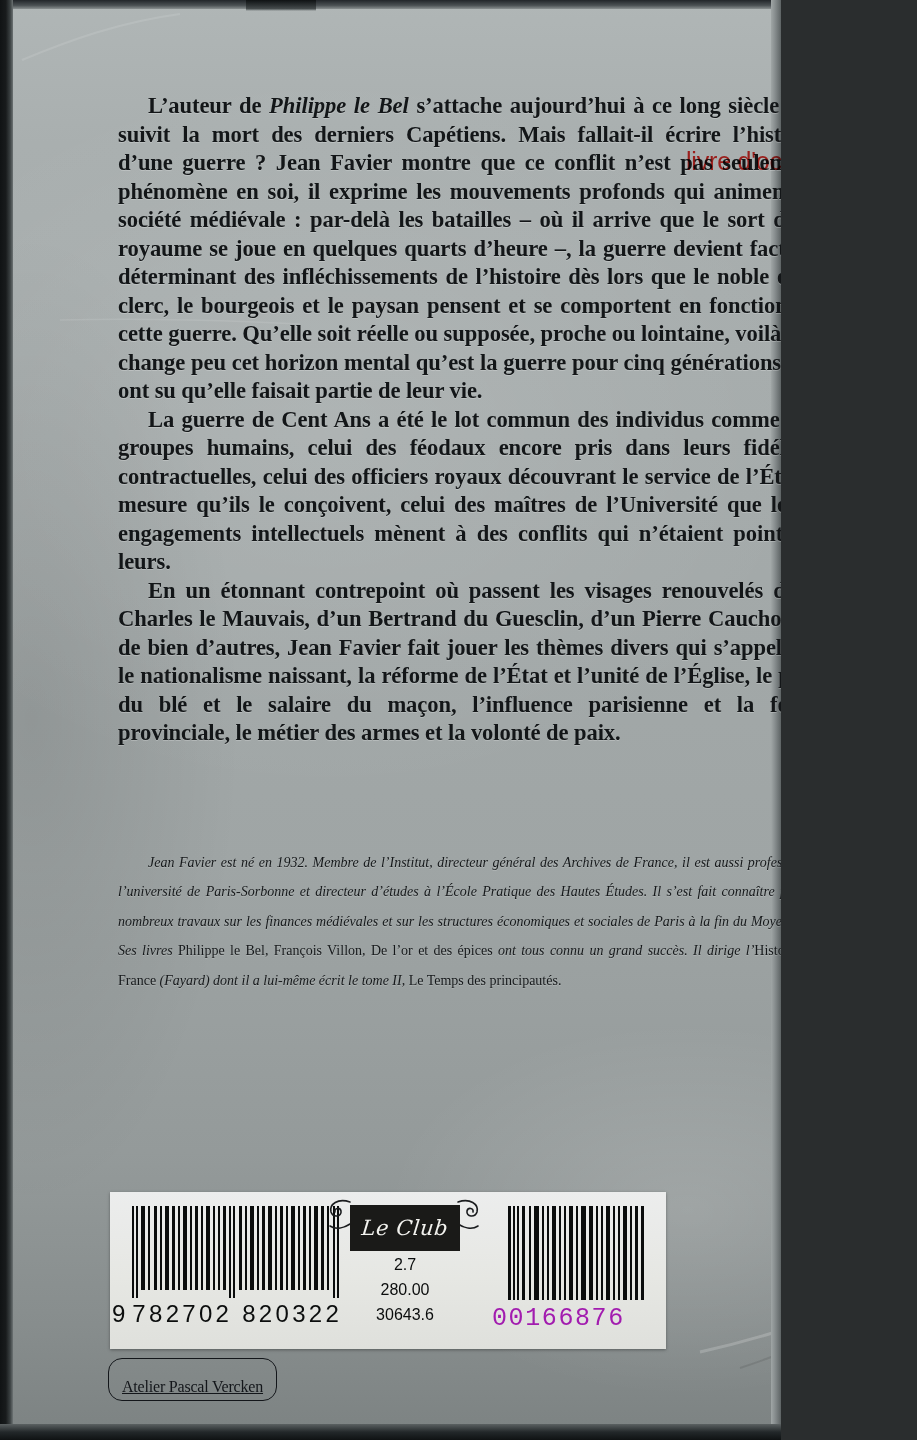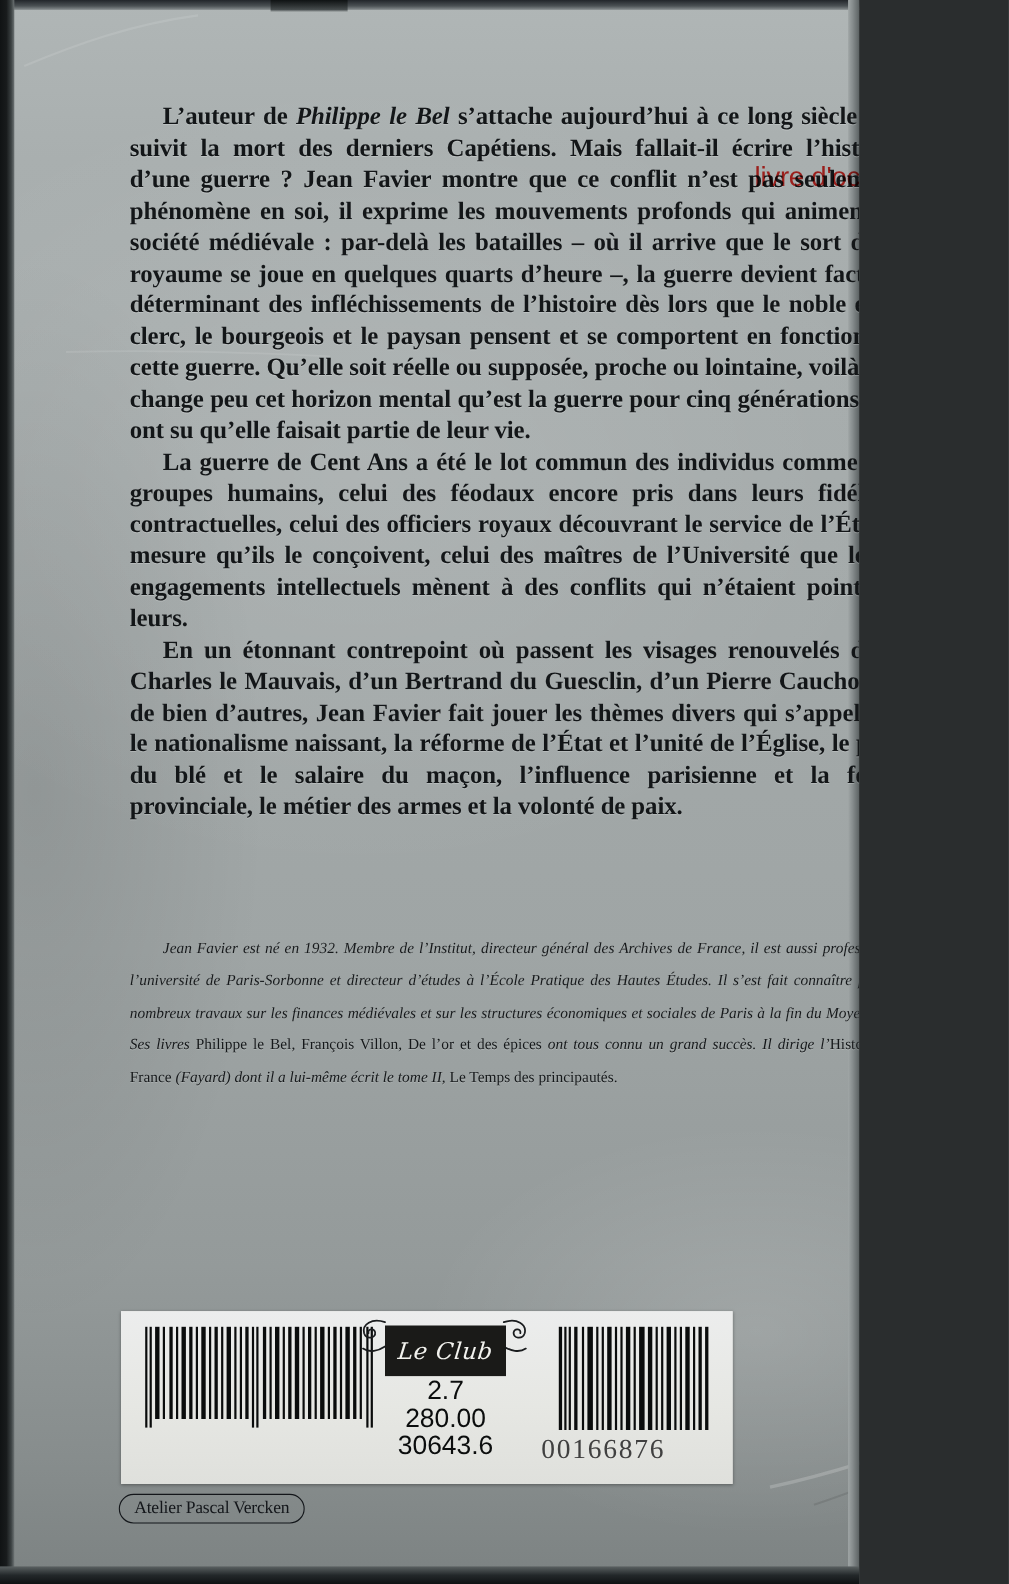--- a/index.html
+++ b/index.html
@@ -170,24 +170,24 @@
     font-size: 24px;
     letter-spacing: 3.3px;
     color: #0b0d0d;
     white-space: nowrap;
   }
   .ean-digits .lead { margin-right: 7px; letter-spacing: 0; }
   .code-digits {
     position: absolute;
     left: 382px;
     top: 112px;
-    font-family: Liberation Serif, serif;
+    font-family: Liberation Mono, monospace;
     font-size: 25px;
     letter-spacing: 1.6px;
-    color: #404040;
+    color: #a21caf;
     white-space: nowrap;
   }
 
   .club-logo {
     position: absolute;
     left: 240px;
     top: 13px;
     width: 110px;
     height: 46px;
     background: #1a1a18;
@@ -215,39 +215,40 @@
   .flourish.l { left: 218px; }
   .flourish.r { left: 346px; }
 
   .club-nums {
     position: absolute;
     left: 222px;
     top: 60px;
     width: 146px;
     text-align: center;
     font-family: "Liberation Sans", "DejaVu Sans", sans-serif;
-    font-size: 24px;
+    font-size: 16px;
     line-height: 25px;
     color: #0b0d0d;
   }
 
   
   .atelier {
     position: absolute;
     left: 108px;
     top: 1358px;
-    padding: 2px 13px 3px 13px;
+    padding: 18px 13px 3px 13px;
     border: 1.6px solid #13161a;
     border-radius: 14px;
     font-family: "Liberation Serif", "DejaVu Serif", serif;
     font-size: 16px;
     line-height: 20px;
     color: #13161a;
     white-space: nowrap;
     letter-spacing: -0.2px;
+    text-decoration: underline;
   }
 </style>
 </head>
 <body>
 
 <div id="page">
 
   <div class="glare-a"></div>
 
   <svg class="fold-lines" width="917" height="1440" viewBox="0 0 917 1440">
@@ -318,20 +319,21 @@
           <rect x="179" y="0" width="2" height="84"></rect>
             <rect x="184" y="0" width="4" height="84"></rect>
           <rect x="191" y="0" width="3" height="84"></rect>
             <rect x="197" y="0" width="2" height="84"></rect>
           <rect x="203" y="0" width="2" height="92"></rect>
             <rect x="207" y="0" width="2" height="92"></rect>
         </g>
       </svg>
     </div>
 
+    <div class="ean-digits"><span class="lead">9</span><span>782702 820322</span></div>
 
     <svg class="flourish l" viewBox="0 0 24 40">
       <path d="M22 6 C10 2, 1 8, 3 16 C5 22, 14 21, 13 15 C12 11, 6 12, 7 16
                M2 30 C8 34, 16 32, 22 28" stroke="#1a1c1e" stroke-width="1.6" fill="none" stroke-linecap="round"></path>
     </svg>
     <svg class="flourish r" viewBox="0 0 24 40">
       <path d="M2 6 C14 2, 23 8, 21 16 C19 22, 10 21, 11 15 C12 11, 18 12, 17 16
                M22 30 C16 34, 8 32, 2 28" stroke="#1a1c1e" stroke-width="1.6" fill="none" stroke-linecap="round"></path>
     </svg>
 

